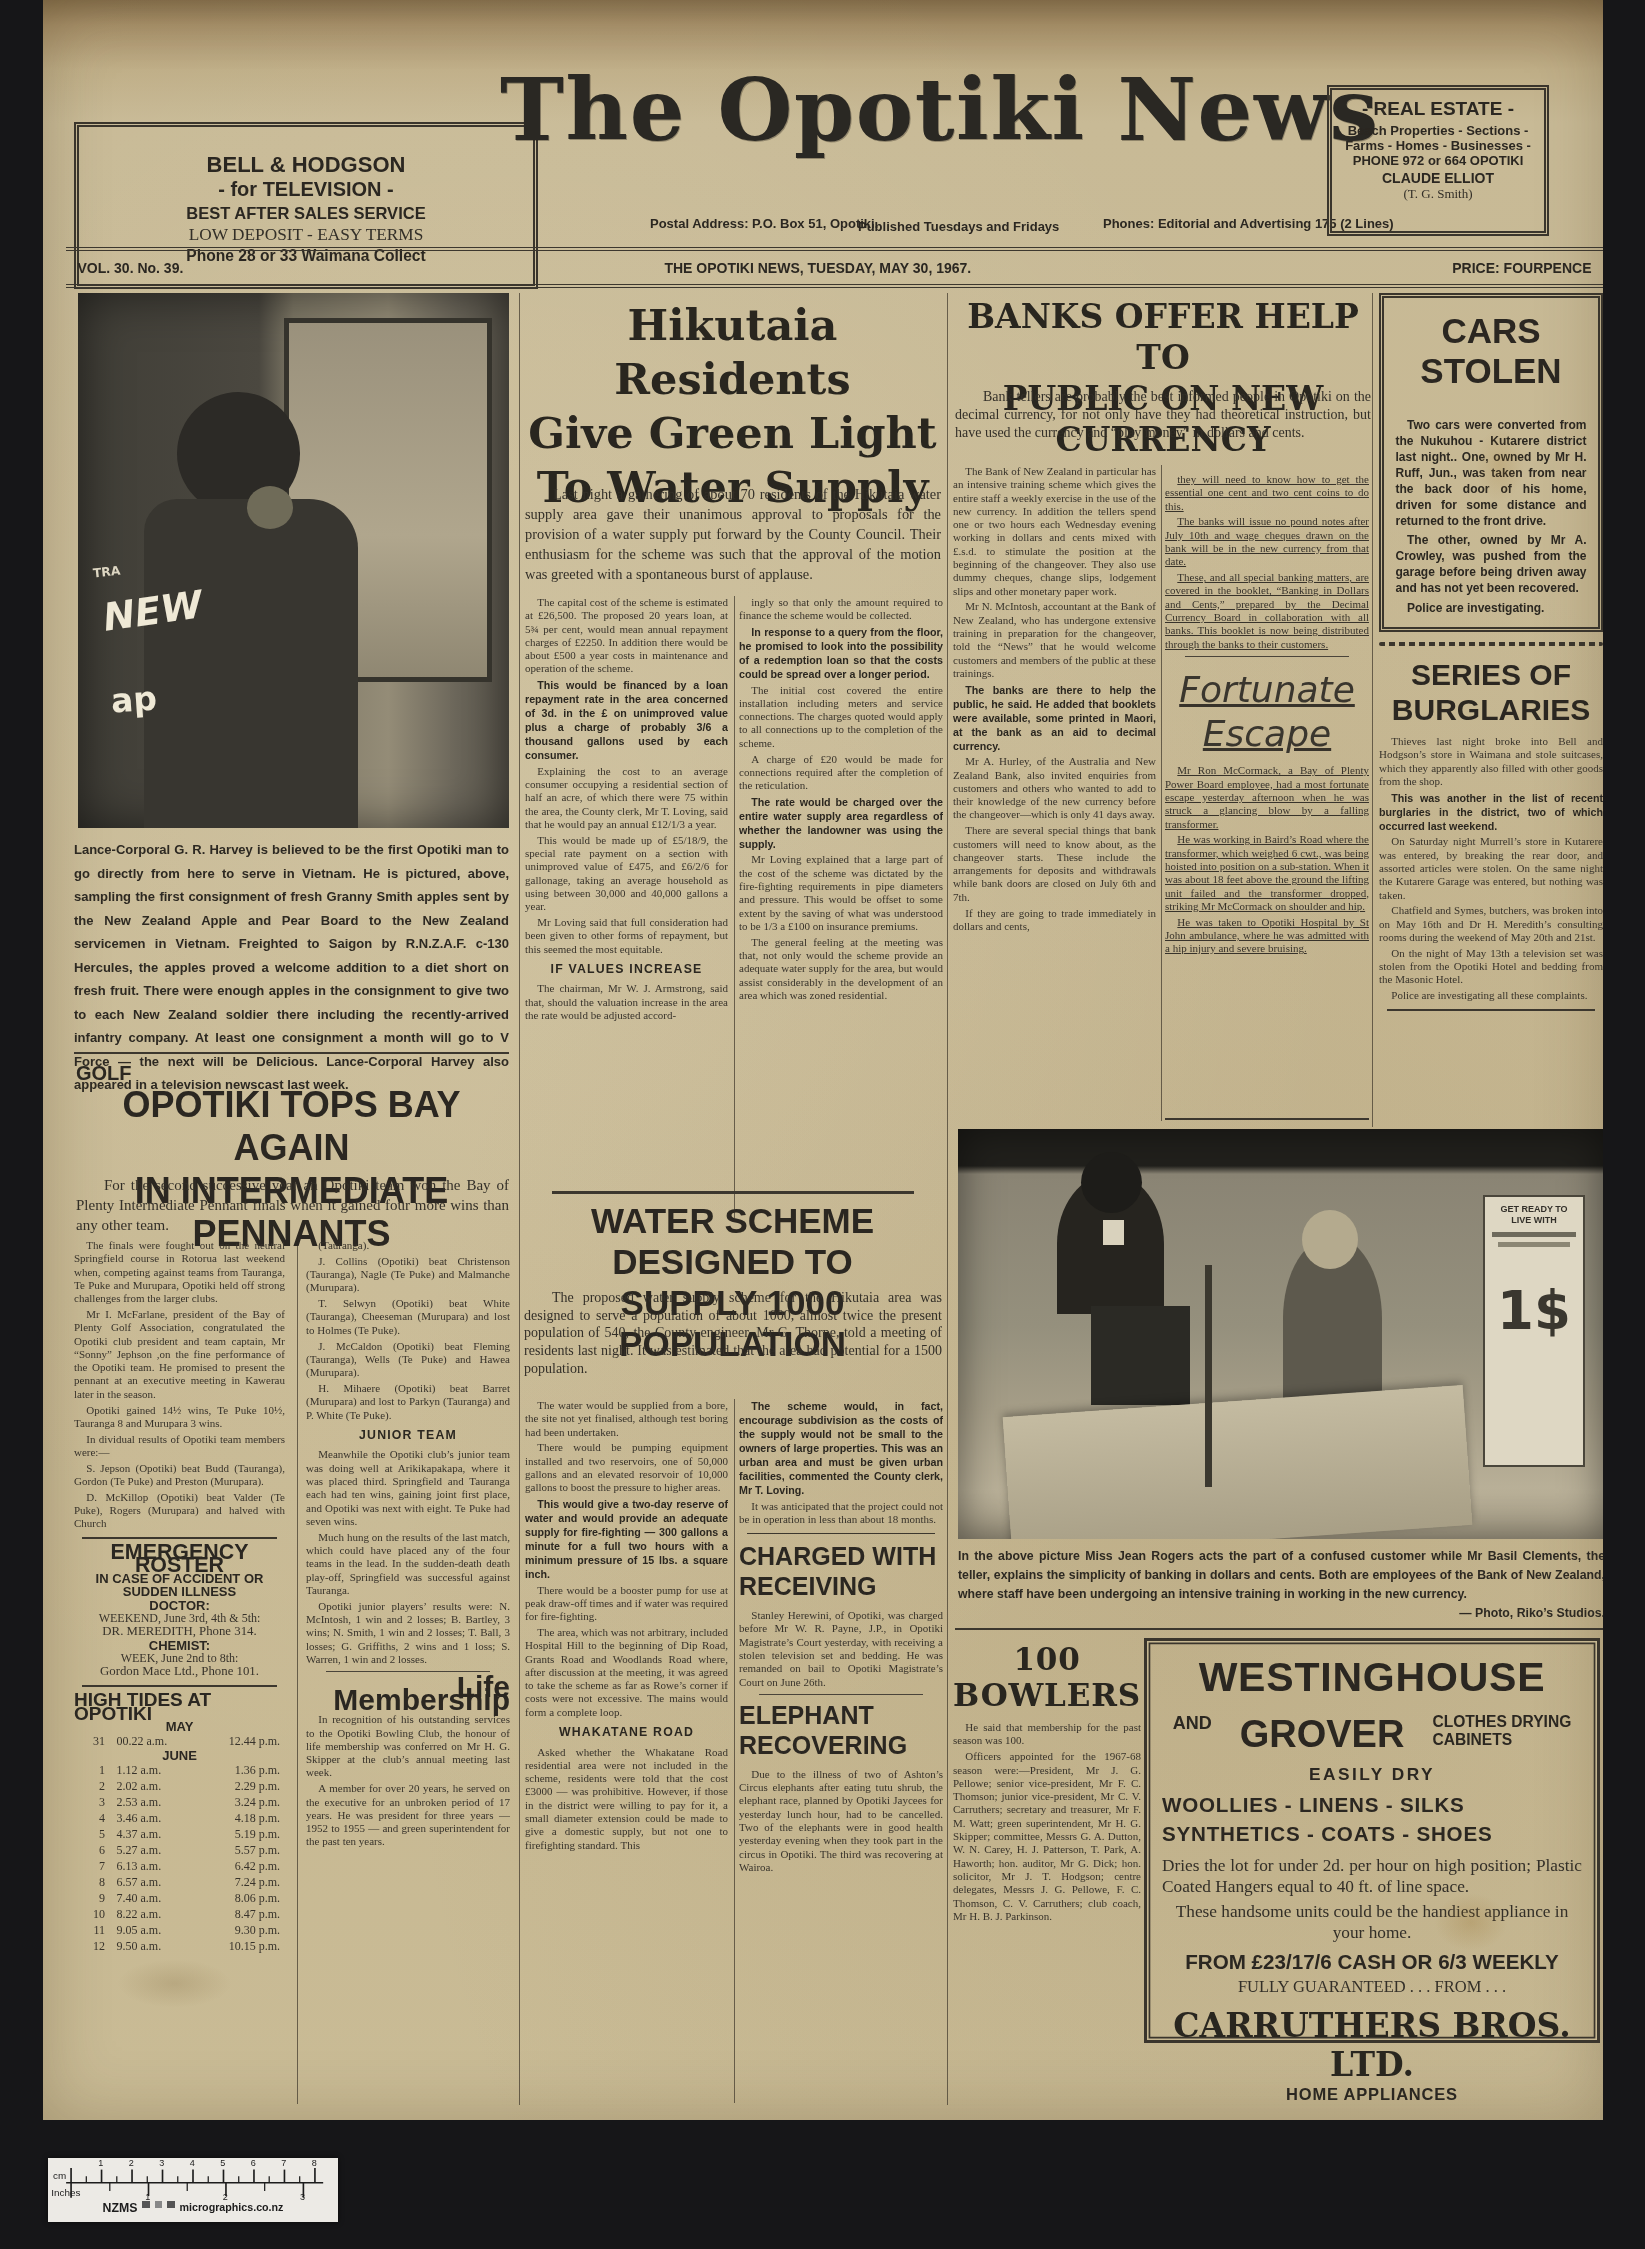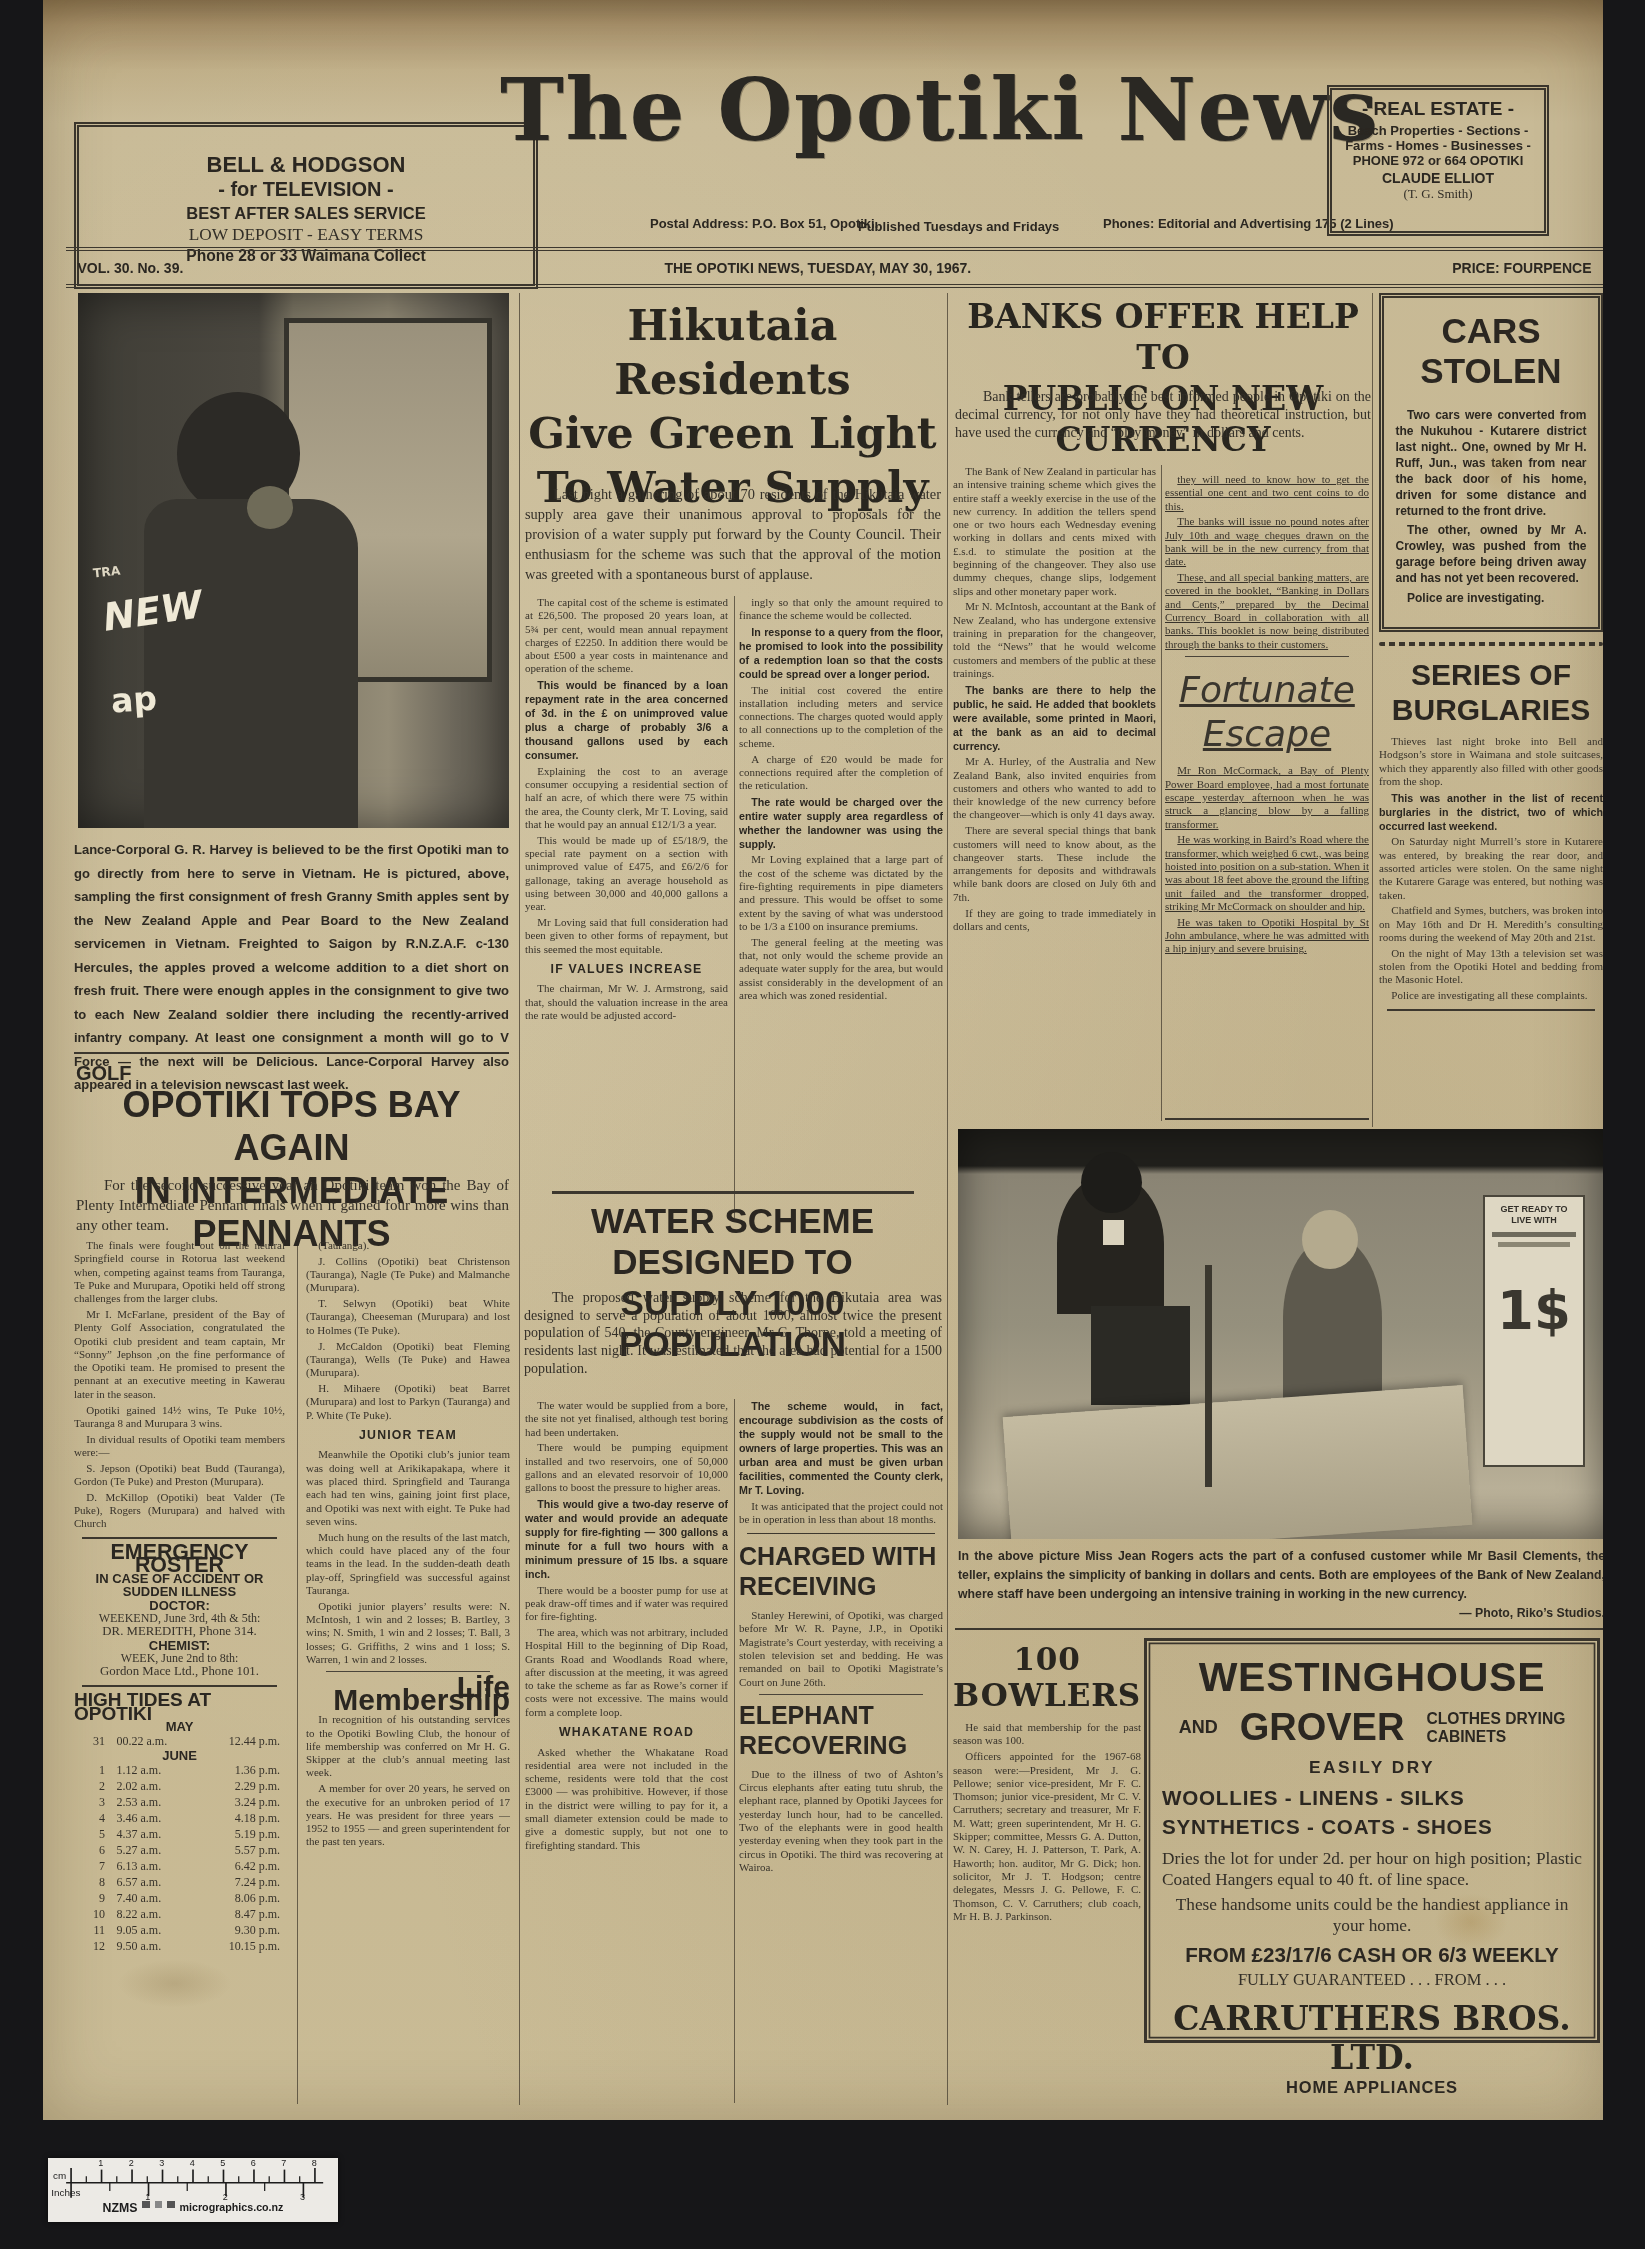--- a/index.html
+++ b/index.html
@@ -332,41 +332,41 @@
   <div class="abs" style="left:910px;top:1641px;width:188px;height:466px;overflow:hidden;">
     <div class="serif-head" style="font-size:31px;letter-spacing:0.8px;margin-bottom:8.2px;">100 BOWLERS</div>
     <div class="bodycol" style="width:100%;">
       <p>He said that membership for the past season was 100.</p>
       <p>Officers appointed for the 1967-68 season were:—President, Mr J. G. Pellowe; senior vice-president, Mr F. C. Thomson; junior vice-president, Mr C. V. Carruthers; secretary and treasurer, Mr F. M. Watt; green superintendent, Mr H. G. Skipper; committee, Messrs G. A. Dutton, W. N. Carey, H. J. Patterson, T. Park, A. Haworth; hon. auditor, Mr G. Dick; hon. solicitor, Mr J. T. Hodgson; centre delegates, Messrs J. G. Pellowe, F. C. Thomson, C. V. Carruthers; club coach, Mr H. B. J. Parkinson.</p>
     </div>
   </div>
 
   <div class="abs" style="left:1101px;top:1638px;width:456px;height:405px;border:3.3px solid #3a352c;box-shadow:inset 0 0 0 1.6px #c6b791, inset 0 0 0 3.3px #3a352c;padding:13px 15px;box-sizing:border-box;">
     <div class="adbox-line" style="font-size:41px;text-align:center;letter-spacing:0.8px;">WESTINGHOUSE</div>
-    <div style="display:flex;align-items:center;justify-content:center;gap:22px;margin-top:5px;">
+    <div style="display:flex;align-items:flex-start;justify-content:center;gap:28px;margin-top:12px;">
       <span class="adbox-line" style="font-size:18px;">AND</span>
       <span class="adbox-line" style="font-size:38px;">GROVER</span>
       <span style="text-align:left;">
         <div class="adbox-line" style="font-size:15.6px;">CLOTHES DRYING</div>
         <div class="adbox-line" style="font-size:15.6px;">CABINETS</div>
       </span>
     </div>
     <div class="adbox-line" style="font-size:17.3px;text-align:center;margin-top:8.2px;letter-spacing:2.5px;">EASILY DRY</div>
     <div class="adbox-line" style="font-size:20.6px;margin-top:8.2px;letter-spacing:0.8px;">WOOLLIES  -  LINENS  -  SILKS</div>
     <div class="adbox-line" style="font-size:20.6px;margin-top:5px;letter-spacing:0.8px;">SYNTHETICS  -  COATS  -  SHOES</div>
     <div style="font-size:17.3px;line-height:21.4px;color:#332f28;margin-top:8.2px;text-align:justify;">Dries the lot for under 2d. per hour on high position; Plastic Coated Hangers equal to 40 ft. of line space.</div>
     <div style="font-size:17.3px;line-height:20.6px;color:#332f28;margin-top:5px;text-align:center;">These handsome units could be the handiest appliance in your home.</div>
     <div class="adbox-line" style="font-size:20.6px;text-align:center;margin-top:6.6px;">FROM £23/17/6 CASH OR 6/3 WEEKLY</div>
     <div style="font-size:16.5px;color:#332f28;text-align:center;margin-top:3.3px;">FULLY GUARANTEED . . . FROM . . .</div>
     <div class="serif-head" style="font-size:33px;margin-top:8.2px;">CARRUTHERS BROS. LTD.</div>
     <div class="adbox-line" style="font-size:16.5px;text-align:center;margin-top:1.6px;letter-spacing:0.8px;">HOME APPLIANCES</div>
   </div>
 
   <div class="abs box-double" style="left:1336px;top:293px;width:224px;height:339px;padding:8.2px 11.5px;box-sizing:border-box;">
-    <div class="sans-head" style="font-size:35px;margin:5px 0 16px;">CARS STOLEN</div>
+    <div class="sans-head" style="font-size:35px;margin:5px 0 26px;">CARS STOLEN</div>
     <div style="font-family:'Liberation Sans',sans-serif;font-weight:700;font-size:12px;line-height:16px;color:#2b2720;text-align:justify;">
       <p style="margin:0 0 3.3px;text-indent:11.5px;">Two cars were converted from the Nukuhou - Kutarere district last night.. One, owned by Mr H. Ruff, Jun., was taken from near the back door of his home, driven for some distance and returned to the front drive.</p>
       <p style="margin:0 0 3.3px;text-indent:11.5px;">The other, owned by Mr A. Crowley, was pushed from the garage before being driven away and has not yet been recovered.</p>
       <p style="margin:0;text-indent:11.5px;">Police are investigating.</p>
     </div>
   </div>
 
   <div class="abs squiggle" style="left:1336px;top:642px;width:224px;"></div>
 
   <div class="abs" style="left:1336px;top:657px;width:224px;height:476px;overflow:hidden;">

